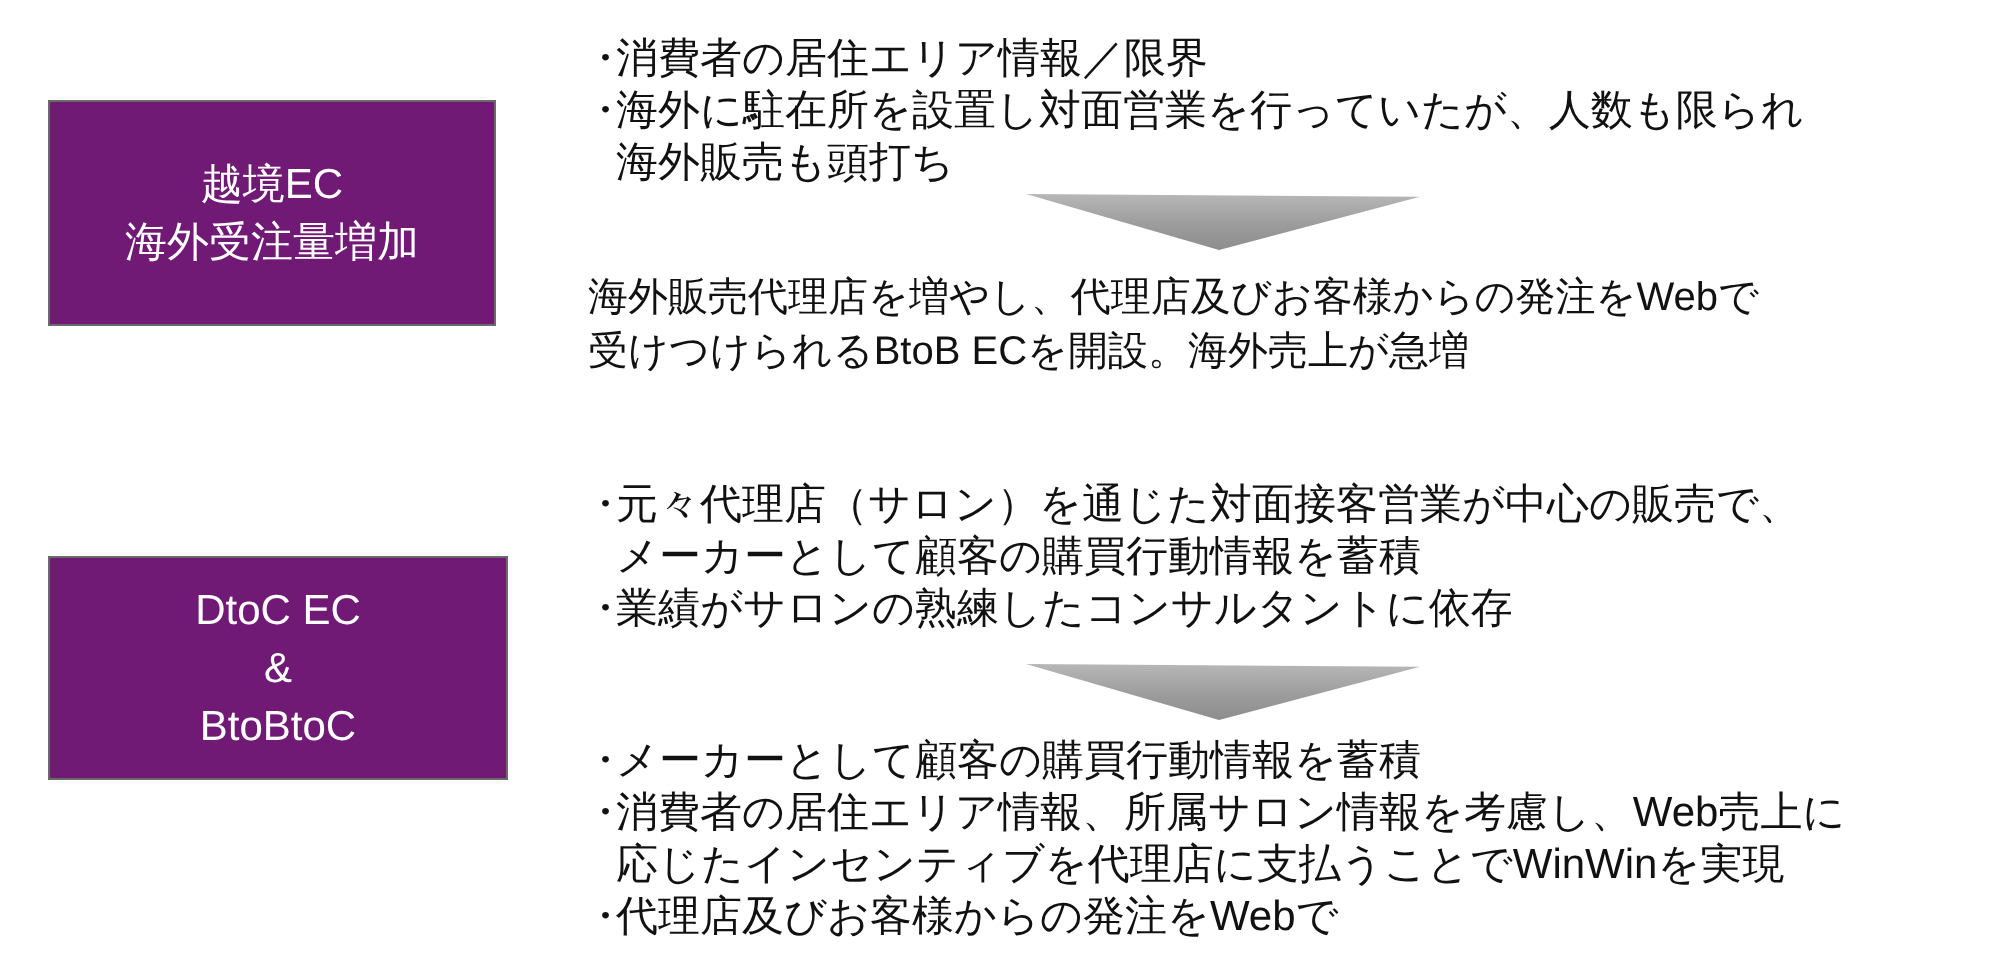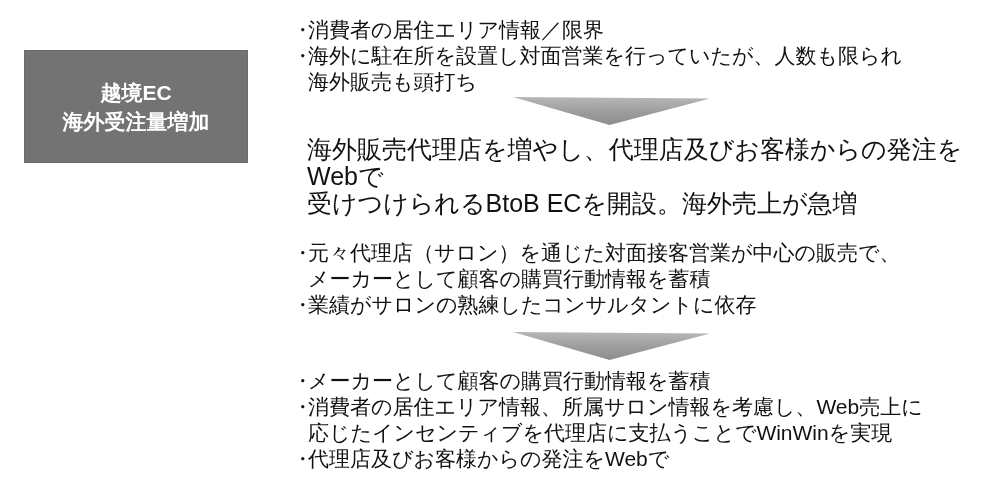--- a/index.html
+++ b/index.html
@@ -16,24 +16,24 @@
     overflow: hidden;
   }
   
   .gray-box {
     position: absolute;
     display: flex;
     align-items: center;
     justify-content: center;
     text-align: center;
     white-space: pre-line;
-    background: #737373;
+    background: #701a75;
     border: 1px solid #6a6a6a;
     color: #ffffff;
-    font-weight: bold;
+    font-weight: normal;
     font-size: 21px;
     line-height: 29px;
   }
   .box1 { left: 24px; top: 50px;  width: 224px; height: 113px; }
   .box2 { left: 24px; top: 278px; width: 230px; height: 112px; }
 
   
   .bullets {
     position: absolute;
     left: 292px;
@@ -54,24 +54,24 @@
     overflow: visible;
   }
   .btext {
     white-space: pre-line;
     flex: 1 1 auto;
   }
 
   
   .result {
     position: absolute;
-    left: 307px;
+    left: 294px;
     top: 136px;
     width: 690px;
-    font-size: 25px;
+    font-size: 20px;
     line-height: 27px;
     white-space: pre-line;
   }
 
   
   .down-arrow {
     position: absolute;
     width: 197px;
     height: 28px;
     background: linear-gradient(180deg, #b7b7b7 0%, #9c9c9c 55%, #8d8d8d 100%);
@@ -98,20 +98,23 @@
       <span class="btext">海外に駐在所を設置し対面営業を行っていたが、人数も限られ
 海外販売も頭打ち</span>
     </div>
   </div>
 
   <div class="down-arrow a1"></div>
 
   <div class="result">海外販売代理店を増やし、代理店及びお客様からの発注をWebで
 受けつけられるBtoB ECを開設。海外売上が急増</div>
 
+  <div class="gray-box box2">DtoC EC
+&amp;
+BtoBtoC</div>
 
   <div class="bullets s2">
     <div class="bullet-item">
       <span class="marker">・</span>
       <span class="btext">元々代理店（サロン）を通じた対面接客営業が中心の販売で、
 メーカーとして顧客の購買行動情報を蓄積</span>
     </div>
     <div class="bullet-item">
       <span class="marker">・</span>
       <span class="btext">業績がサロンの熟練したコンサルタントに依存</span>

